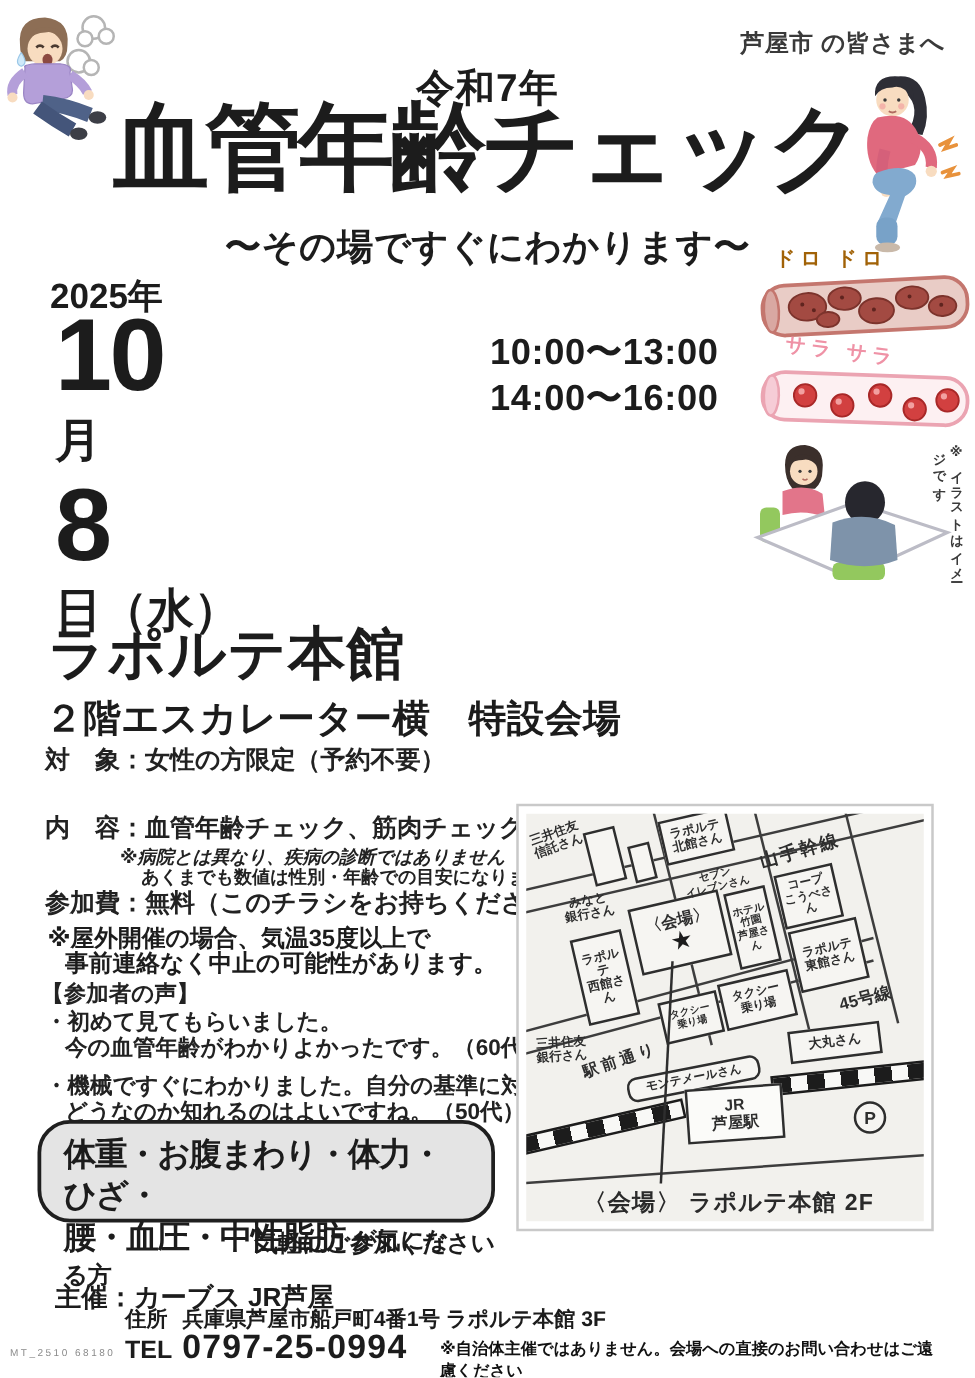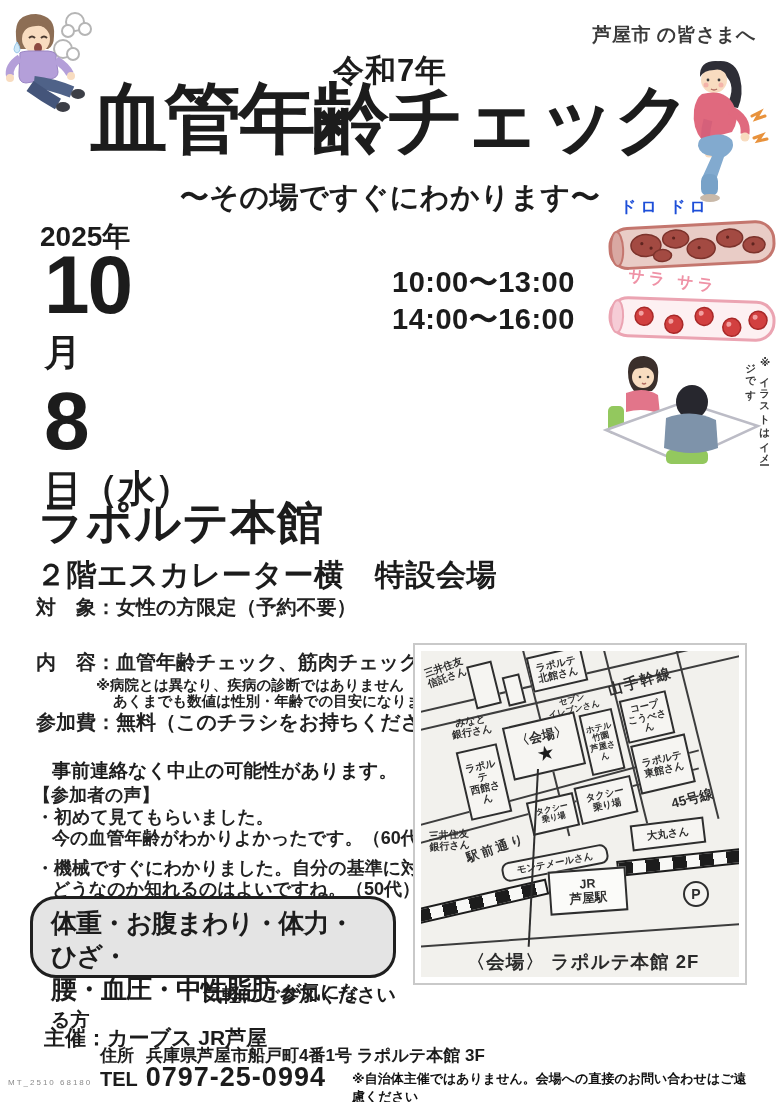--- a/index.html
+++ b/index.html
@@ -132,21 +132,21 @@
     <span class="dateunit pre">月</span>
     <span class="bignum pre">8</span>
     <span class="dateunit pre">日（水）</span>
   </div>
   <div class="abs times">
     <div class="pre">10:00〜13:00</div>
     <div class="pre">14:00〜16:00</div>
   </div>
 
   <div class="abs vessels">
-    <div class="vlabel pre" style="left:14px;top:0;color:#1d4ed8;">ドロ ドロ</div>
+    <div class="vlabel pre" style="left:14px;top:0;color:#a16207;">ドロ ドロ</div>
     <svg style="position:absolute;left:0;top:20px;" width="174" height="56" viewBox="0 0 174 56">
       <g transform="rotate(-3 87 28)">
         <rect x="4" y="8" width="164" height="40" rx="18" fill="#e9ccc6" stroke="#c4766e" stroke-width="3"></rect>
         <ellipse cx="11" cy="28" rx="6" ry="17" fill="#d9a8a2" stroke="#c4766e" stroke-width="2"></ellipse>
         <g fill="#a34a42" stroke="#7c332c" stroke-width="1.5">
           <ellipse cx="40" cy="26" rx="15" ry="11"></ellipse>
             <ellipse cx="70" cy="21" rx="13" ry="9"></ellipse>
           <ellipse cx="95" cy="32" rx="14" ry="10"></ellipse>
             <ellipse cx="124" cy="23" rx="13" ry="9"></ellipse>
           <ellipse cx="148" cy="31" rx="11" ry="8"></ellipse>
@@ -203,25 +203,26 @@
 
   <div class="abs venue-name pre">ラポルテ本館</div>
   <div class="abs venue-detail pre">２階エスカレーター横　特設会場</div>
 
   <div class="abs info-line" style="left:36px;top:594px;">
     <span class="pre">対　象：</span><span class="pre">女性の方限定（予約不要）</span>
   </div>
   <div class="abs info-line" style="left:36px;top:649px;">
     <span class="pre">内　容：</span><span class="pre">血管年齢チェック、筋肉チェック</span><span style="font-size:15px;" class="pre">など</span>
   </div>
-  <div class="abs info-note pre" style="left:96px;top:676px;">※病院とは異なり、疾病の診断ではありません</div>
+  <div class="abs info-note pre" style="left:96px;top:676px;font-style:italic;">※病院とは異なり、疾病の診断ではありません</div>
   <div class="abs info-note pre" style="left:113px;top:692px;">あくまでも数値は性別・年齢での目安になります</div>
   <div class="abs info-line" style="left:36px;top:709px;">
     <span class="pre">参加費：</span><span class="pre">無料（このチラシをお持ちください）</span>
   </div>
+  <div class="abs warn pre" style="left:38px;top:738px;">※屋外開催の場合、気温35度以上で</div>
   <div class="abs warn pre" style="left:52px;top:758px;">事前連絡なく中止の可能性があります。</div>
 
   <div class="abs voice pre" style="left:33px;top:783px;">【参加者の声】</div>
   <div class="abs voice pre" style="left:36px;top:805px;">・初めて見てもらいました。</div>
   <div class="abs voice pre" style="left:52px;top:826px;">今の血管年齢がわかりよかったです。（60代）</div>
   <div class="abs voice pre" style="left:36px;top:856px;">・機械ですぐにわかりました。自分の基準に対して</div>
   <div class="abs voice pre" style="left:52px;top:877px;">どうなのか知れるのはよいですね。（50代）</div>
 
   <div class="abs cta pre">気軽にご参加ください</div>
   <div class="abs hbox">

